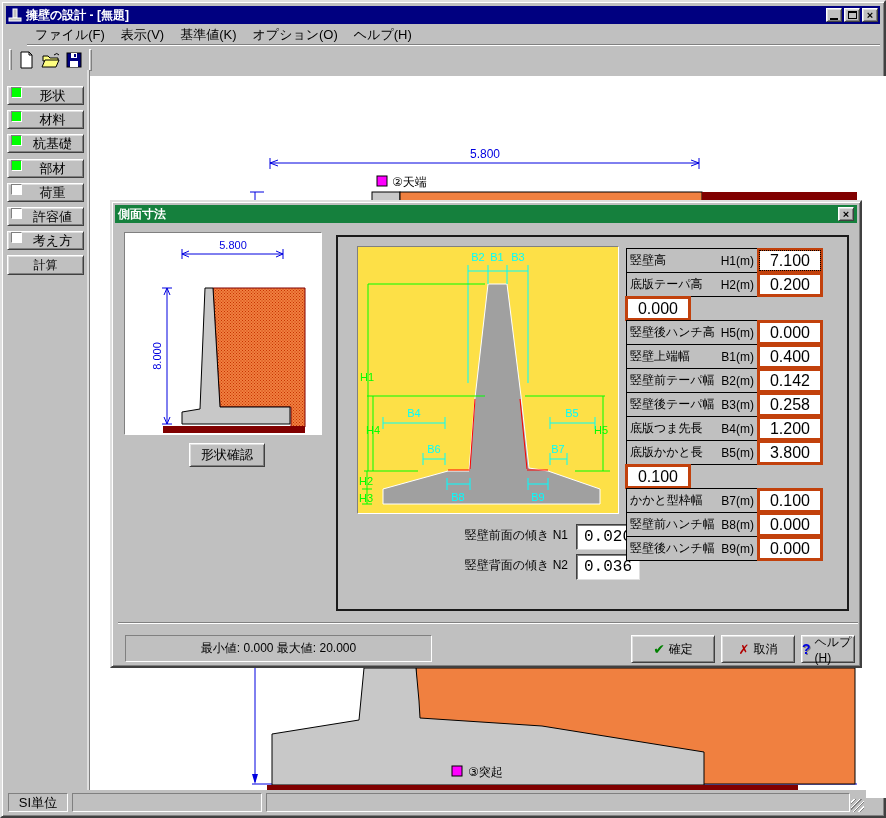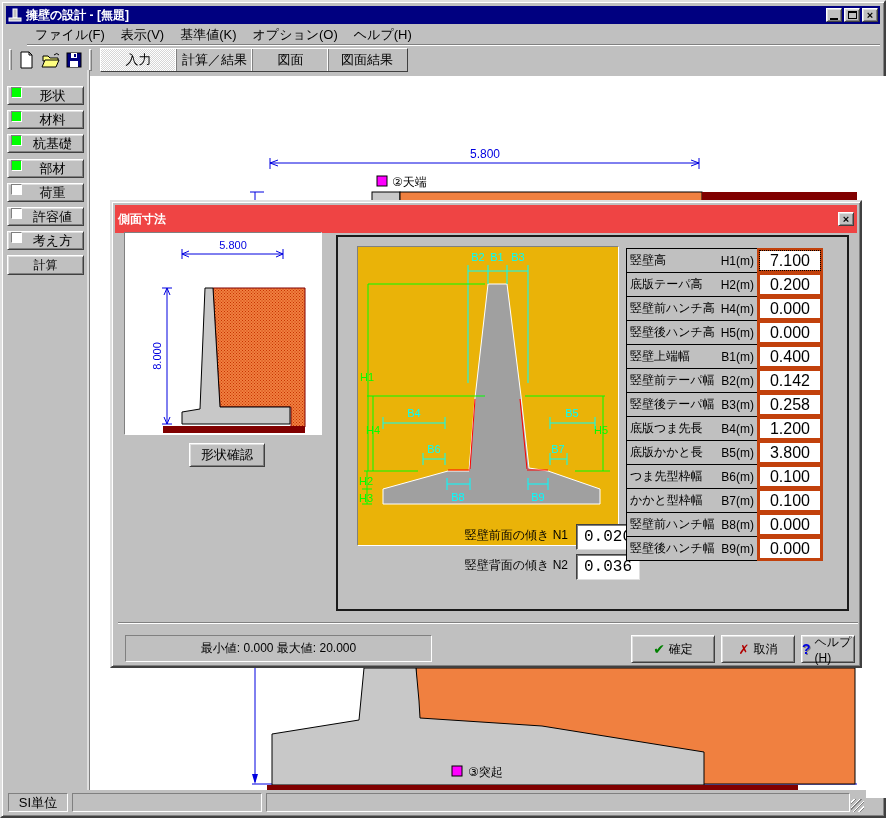--- a/index.html
+++ b/index.html
@@ -59,37 +59,37 @@
               box-shadow: inset 1px 1px 0 #dfdfdf, inset -1px -1px 0 #808080;
               display:flex; align-items:center; justify-content:center; font-size:12px; }
 
   .canvas { position:absolute; left:86px; top:6px; width:796px; height:722px; background:#fff; overflow:hidden; }
   .canvas svg { position:absolute; left:0; top:0; }
 
   
   .dialog { position:absolute; left:20px; top:124px; width:752px; height:468px; background:#c0c0c0;
             border:2px solid; border-color:#dfdfdf #404040 #404040 #dfdfdf;
             box-shadow: inset 1px 1px 0 #fff, inset -1px -1px 0 #808080; }
-  .dlg-title { position:absolute; left:3px; top:3px; right:3px; height:28px; background:#ef4444; color:#fff;
+  .dlg-title { position:absolute; left:3px; top:3px; right:3px; height:18px; background:#15803d; color:#fff;
                display:flex; align-items:center; padding:0 3px; font-weight:bold; font-size:12px; }
   .dlg-title .dtext { flex:1; }
   .dlg-close { width:16px; height:14px; background:#c0c0c0; color:#000; border:1px solid; border-color:#fff #404040 #404040 #fff;
                box-shadow: inset 1px 1px 0 #dfdfdf, inset -1px -1px 0 #808080;
                display:flex; align-items:center; justify-content:center; font-size:11px; font-weight:bold; }
 
   .preview { position:absolute; left:12px; top:30px; width:198px; height:203px; background:#fff;
              border:1px solid; border-color:#808080 #fff #fff #808080; }
   .shape-btn { position:absolute; left:77px; top:241px; width:76px; height:24px; background:#c0c0c0;
                border:1px solid; border-color:#fff #404040 #404040 #fff;
                box-shadow: inset 1px 1px 0 #dfdfdf, inset -1px -1px 0 #808080;
                display:flex; align-items:center; justify-content:center; font-size:13px; }
 
   .bigpanel { position:absolute; left:224px; top:33px; width:513px; height:376px; background:#c0c0c0;
               border:2px solid #1a1a1a; }
-  .blackarea { position:absolute; left:19px; top:9px; width:262px; height:300px; background:#eab308;
+  .blackarea { position:absolute; left:19px; top:9px; width:262px; height:268px; background:#fde047;
                border:1px solid; border-color:#808080 #fff #fff #808080; }
   .slope-label { position:absolute; width:170px; text-align:right; font-size:12px; }
   .slope-input { position:absolute; width:64px; height:26px; background:#fff; border:1px solid; border-color:#404040 #dfdfdf #dfdfdf #404040;
                  box-shadow: inset 1px 1px 0 #808080; display:flex; align-items:center; justify-content:center; font-size:16px;font-family:Liberation Mono, monospace; }
 
   .ptable { position:absolute; left:288px; top:11px; width:198px; }
   .trow { display:flex; height:25px; margin-top:-1px; }
   .trow:first-child { margin-top:0; }
   .tlabel { width:132px; background:#c0c0c0; border:1px solid #000; display:flex; align-items:center; justify-content:space-between;
             padding:0 3px; font-size:12px; }
@@ -169,26 +169,20 @@
     </span>
     <span class="tool-btn">
       <svg width="18" height="18" viewBox="0 0 18 18">
         <rect x="2" y="2" width="14" height="14" fill="#000080" stroke="#000"></rect>
         <rect x="6" y="2" width="6" height="5" fill="#fff"></rect>
         <rect x="5" y="10" width="8" height="6" fill="#fff"></rect>
         <rect x="9" y="3" width="2" height="3" fill="#000080"></rect>
       </svg>
     </span>
     <span class="grip"></span>
-    <div class="tabstrip">
-      <span class="tab dither">入力</span>
-      <span class="tab">計算／結果</span>
-      <span class="tab">図面</span>
-      <span class="tab">図面結果</span>
-    </div>
   </div>
 
   <div class="main">
 
     <div class="sidebar">
       <div class="side-btn dither" style="top:16px">
         <span class="cbx on"></span>
           <span class="lbl">形状</span>
         </div>
       <div class="side-btn" style="top:40px">
@@ -370,24 +364,20 @@
                 <div class="tval focused">7.100</div>
               </div>
             <div class="trow">
                 <div class="tlabel">
                   <span>底版テーパ高</span>
                   <span>H2(m)</span>
                 </div>
                 <div class="tval">0.200</div>
               </div>
             <div class="trow">
-                <div class="tlabel">
-                  <span>竪壁前ハンチ高</span>
-                  <span>H4(m)</span>
-                </div>
                 <div class="tval">0.000</div>
               </div>
             <div class="trow">
                 <div class="tlabel">
                   <span>竪壁後ハンチ高</span>
                   <span>H5(m)</span>
                 </div>
                 <div class="tval">0.000</div>
               </div>
             <div class="trow">
@@ -419,24 +409,20 @@
                 <div class="tval">1.200</div>
               </div>
             <div class="trow">
                 <div class="tlabel">
                   <span>底版かかと長</span>
                   <span>B5(m)</span>
                 </div>
                 <div class="tval">3.800</div>
               </div>
             <div class="trow">
-                <div class="tlabel">
-                  <span>つま先型枠幅</span>
-                  <span>B6(m)</span>
-                </div>
                 <div class="tval">0.100</div>
               </div>
             <div class="trow">
                 <div class="tlabel">
                   <span>かかと型枠幅</span>
                   <span>B7(m)</span>
                 </div>
                 <div class="tval">0.100</div>
               </div>
             <div class="trow">

